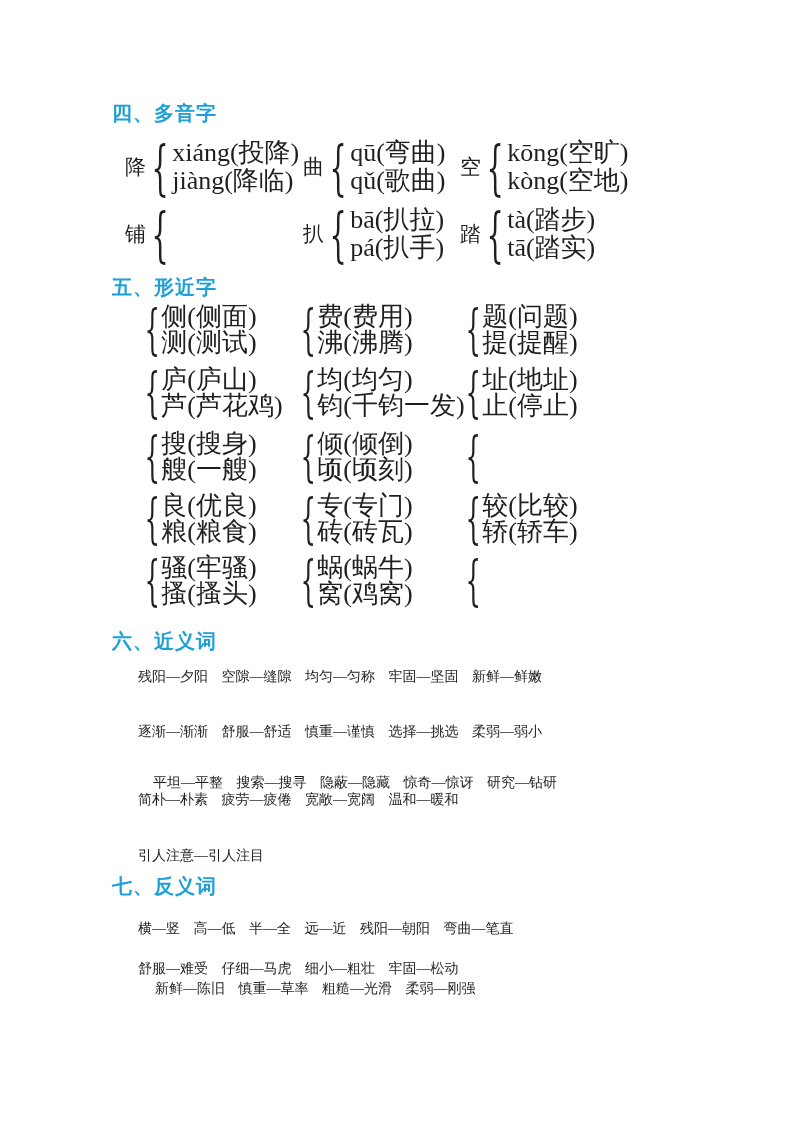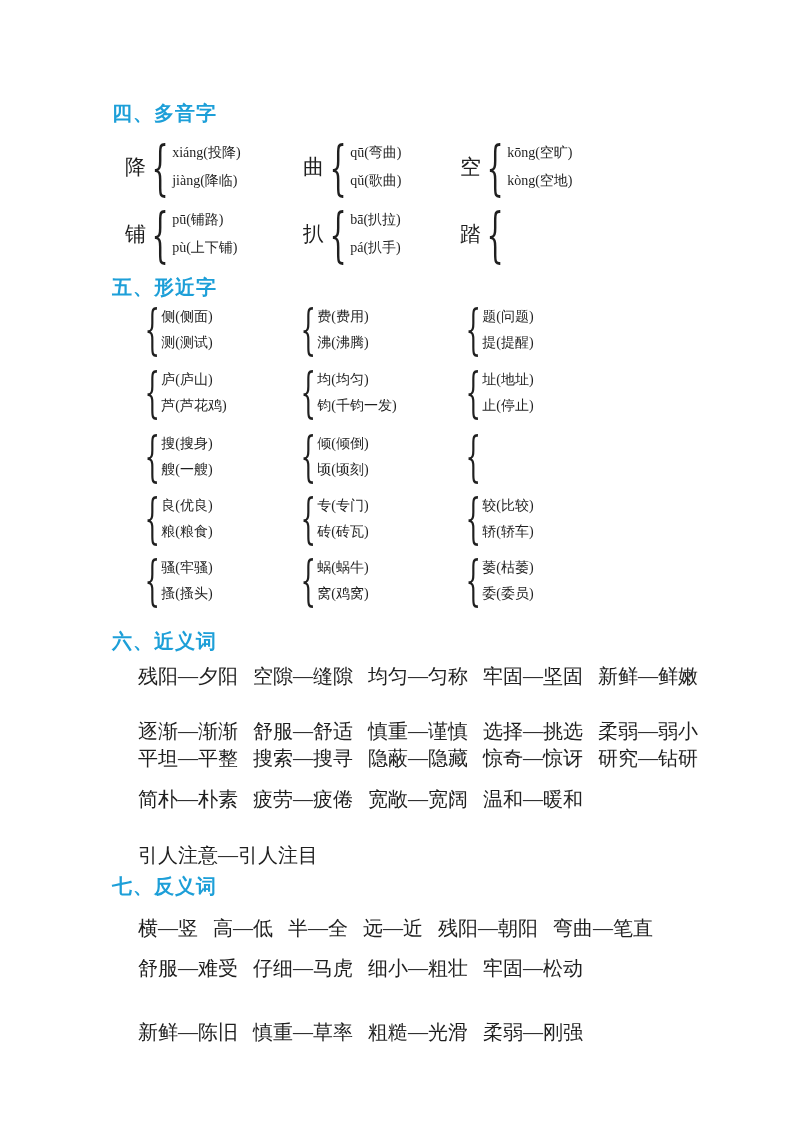--- a/index.html
+++ b/index.html
@@ -54,31 +54,31 @@
     margin: 0 -7px 0 -5px;
     color: #1f1f1f;
     user-select: none;
   }
   .sim-entry .brace {
     font-size: 54px;
     line-height: 54px;
     margin: 0 -8px 0 -6px;
   }
   .stack div {
-    font-size: 14px;
+    font-size: 26px;
     line-height: 28px;
     white-space: nowrap;
   }
   .sim-entry .stack div {
     line-height: 26px;
   }
   .word-line {
     position: absolute;
     left: 138px;
-    font-size: 20px;
+    font-size: 14px;
     line-height: 25px;
     white-space: nowrap;
     word-spacing: 10px;
   }
 </style>
 </head>
 <body>
 
 <div class="page" style="--accent: #1d9fd8; color: rgb(31, 31, 31);">
   <h2 class="sec-title" style="top:101px">四、多音字</h2>
@@ -106,36 +106,36 @@
           <div class="stack">
             <div>kōng(空旷)</div>
             <div>kòng(空地)</div>
           </div>
         </div>
       </div>
       <div class="row poly-row" style="top: 204px;">
         <div class="poly-entry" style="width: 178px;">
           <span class="poly-char">铺</span>
           <span class="brace">{</span>
-          <div class="stack">
-            <div>pū(铺路)</div>
-            <div>pù(上下铺)</div>
-          </div>
         </div>
         <div class="poly-entry" style="width: 157px;">
           <span class="poly-char">扒</span>
           <span class="brace">{</span>
           <div class="stack">
             <div>bā(扒拉)</div>
             <div>pá(扒手)</div>
           </div>
         </div>
         <div class="poly-entry">
           <span class="poly-char">踏</span>
           <span class="brace">{</span>
+          <div class="stack">
+            <div>tà(踏步)</div>
+            <div>tā(踏实)</div>
+          </div>
         </div>
       </div>
     </div>
 
   <h2 class="sec-title" style="top:275px">五、形近字</h2>
   <div id="sim-rows">
       <div class="row sim-row" style="top: 303px;">
         <div class="sim-entry" style="width: 156px;">
           <span class="brace">{</span>
           <div class="stack">
@@ -233,36 +233,32 @@
         </div>
         <div class="sim-entry" style="width: 165px;">
           <span class="brace">{</span>
           <div class="stack">
             <div>蜗(蜗牛)</div>
             <div>窝(鸡窝)</div>
           </div>
         </div>
         <div class="sim-entry">
           <span class="brace">{</span>
-          <div class="stack">
-            <div>萎(枯萎)</div>
-            <div>委(委员)</div>
-          </div>
         </div>
       </div>
     </div>
 
   <h2 class="sec-title" style="top:629px">六、近义词</h2>
   <div id="syn-lines">
       <div class="word-line" style="top: 664px;">残阳—夕阳 空隙—缝隙 均匀—匀称 牢固—坚固 新鲜—鲜嫩</div>
       <div class="word-line" style="top: 705px; margin-top: 14px;">逐渐—渐渐 舒服—舒适 慎重—谨慎 选择—挑选 柔弱—弱小</div>
-      <div class="word-line" style="top: 746px;">平坦—平整 搜索—搜寻 隐蔽—隐藏 惊奇—惊讶 研究—钻研</div>
+      <div class="word-line" style="top: 770px; margin-left: 15px;">平坦—平整 搜索—搜寻 隐蔽—隐藏 惊奇—惊讶 研究—钻研</div>
       <div class="word-line" style="top: 787px;">简朴—朴素 疲劳—疲倦 宽敞—宽阔 温和—暖和</div>
       <div class="word-line" style="top: 843px;">引人注意—引人注目</div>
     </div>
 
   <h2 class="sec-title" style="top:874px">七、反义词</h2>
   <div id="ant-lines">
       <div class="word-line" style="top: 916px;">横—竖 高—低 半—全 远—近 残阳—朝阳 弯曲—笔直</div>
       <div class="word-line" style="top: 956px;">舒服—难受 仔细—马虎 细小—粗壮 牢固—松动</div>
-      <div class="word-line" style="top: 1020px;">新鲜—陈旧 慎重—草率 粗糙—光滑 柔弱—刚强</div>
+      <div class="word-line" style="top: 976px; margin-left: 17px;">新鲜—陈旧 慎重—草率 粗糙—光滑 柔弱—刚强</div>
     </div>
 </div>
 
 </body></html>

